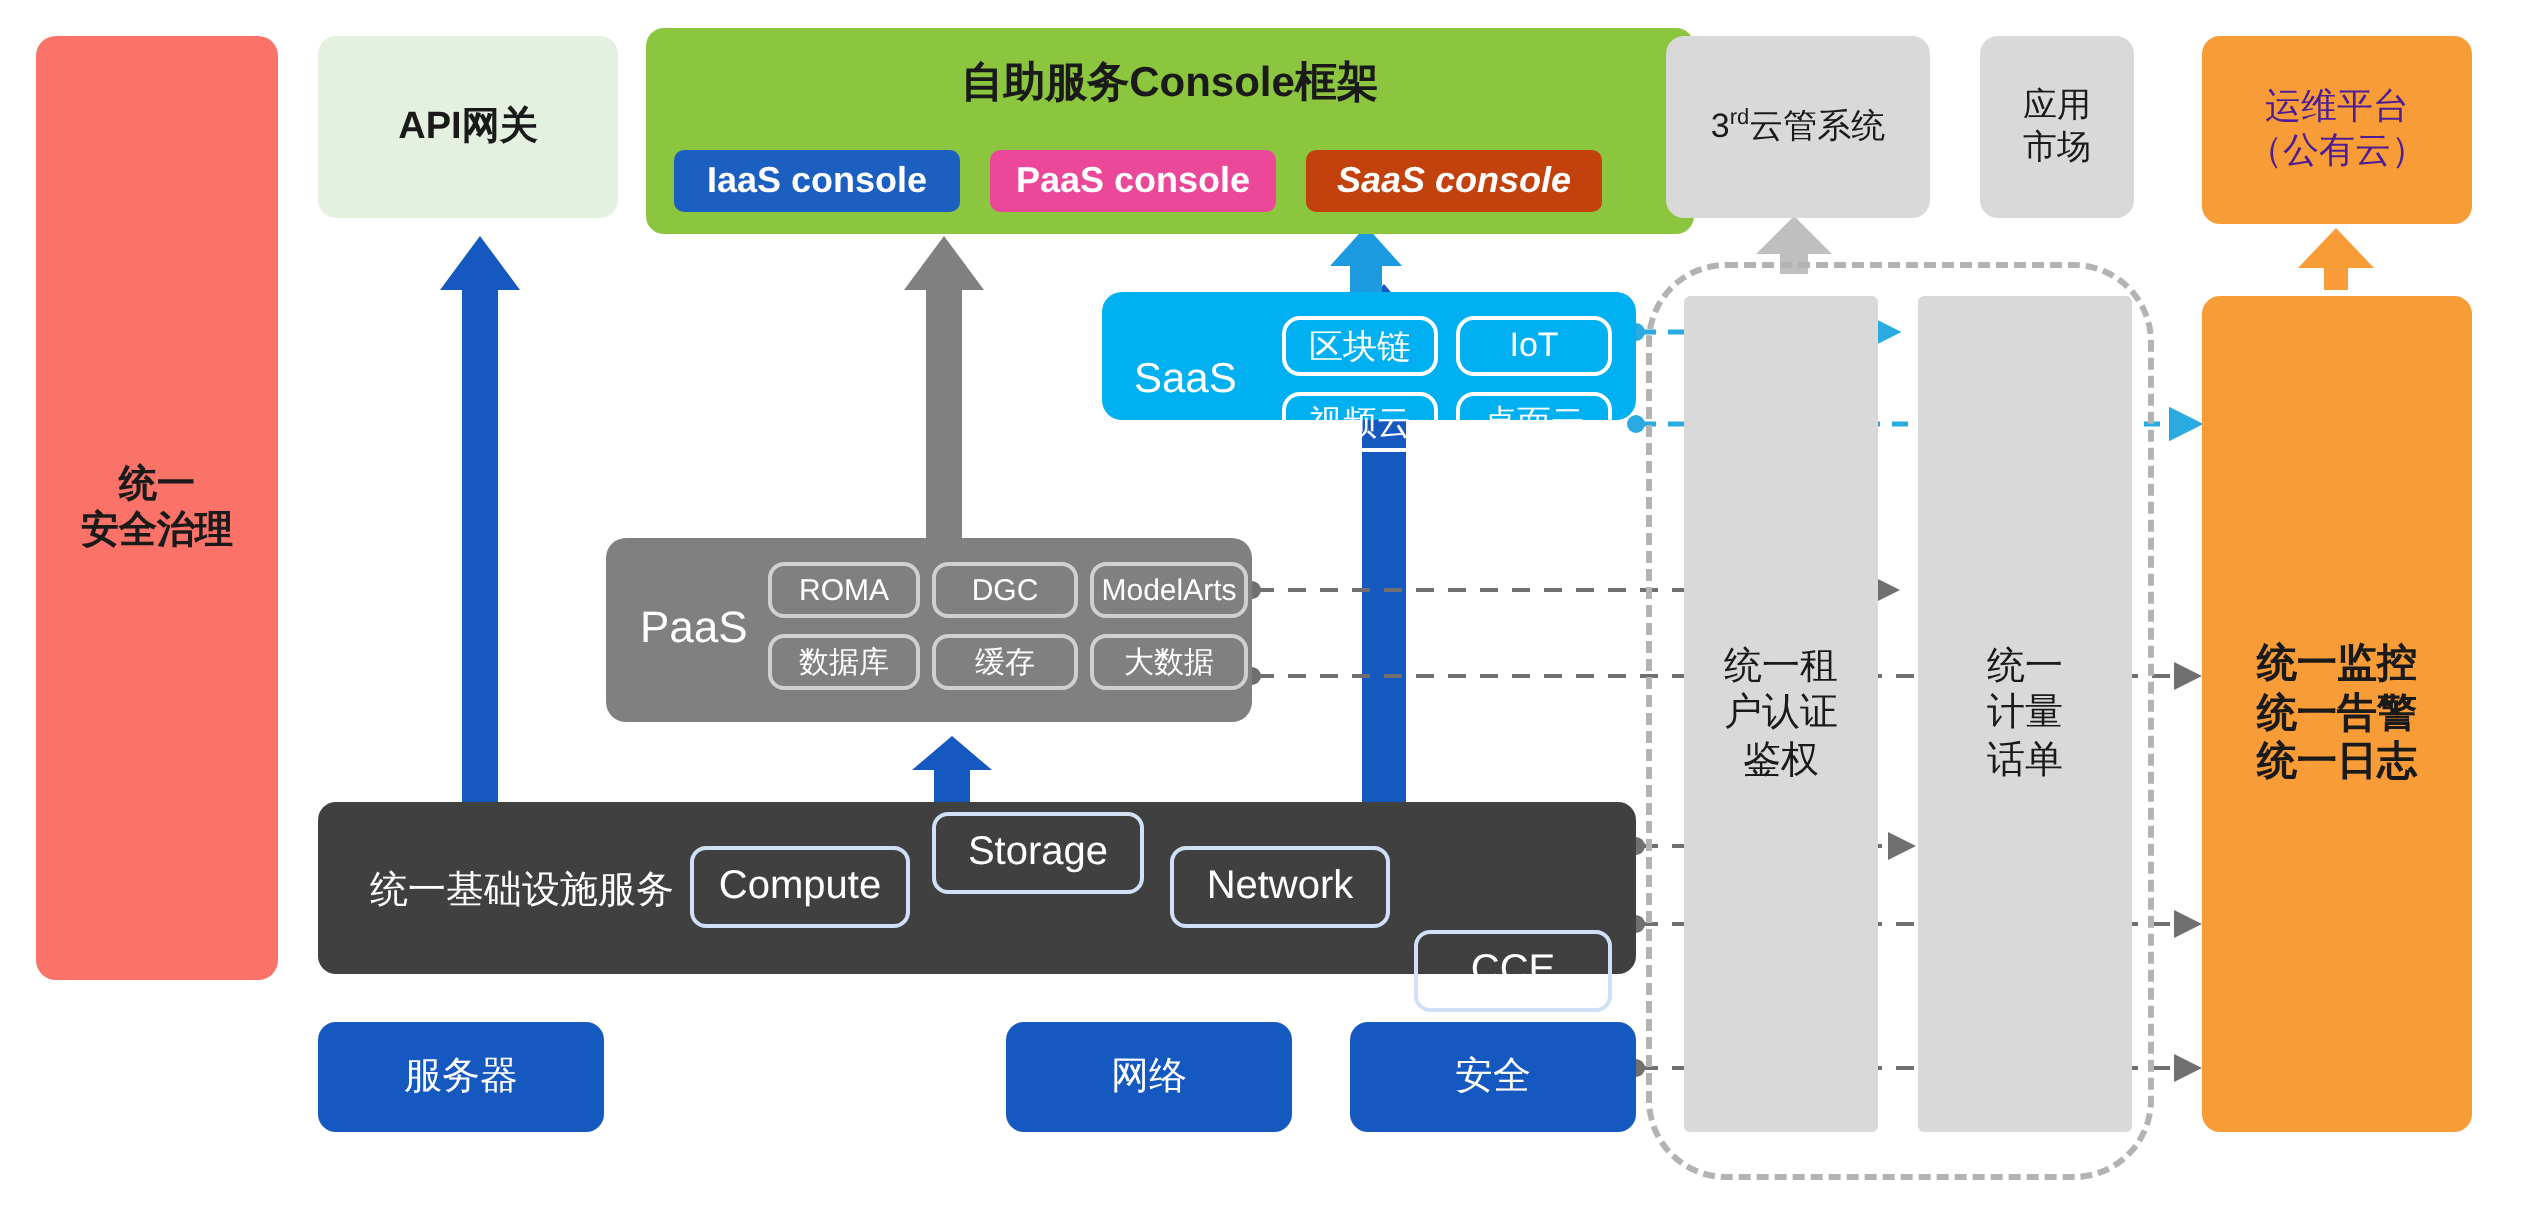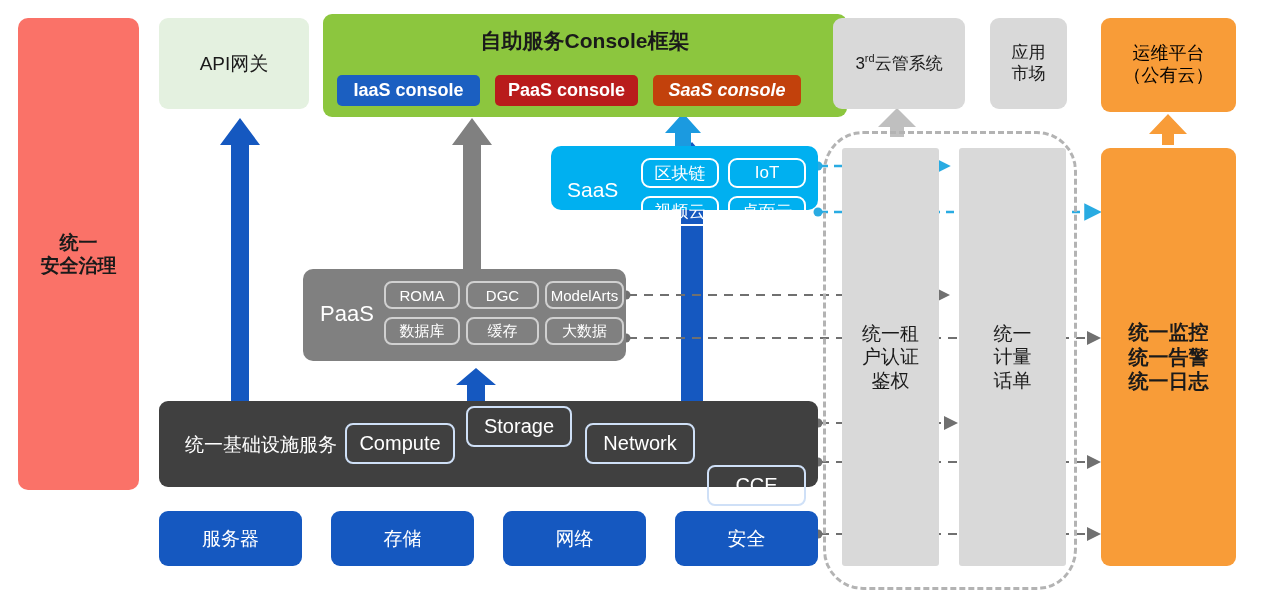--- a/index.html
+++ b/index.html
@@ -36,21 +36,21 @@
     font-size: 19px;
     font-weight: 700;
   }
 
   
   .api-gw {
     background: #e4f1e0;
     border-radius: 9px;
     color: #1a1a1a;
     font-size: 19px;
-    font-weight: 400;
+    font-weight: 700;
   }
 
   
   .console-frame {
     background: #8dc63f;
     background: #8cc63e;
     border-radius: 9px;
     display: block;
     padding-left: 32px;
   }
@@ -70,38 +70,38 @@
     display: flex;
     align-items: center;
     justify-content: center;
     border-radius: 5px;
     color: #ffffff;
     font-size: 18px;
     font-weight: 700;
     height: 31px;
   }
   .chip-iaas { background: #1b5fc1; }
-  .chip-paas { background: #b91c1c; }
+  .chip-paas { background: #ec4899; }
   .chip-saas { background: #c2410c; font-style: italic; }
 
   
   .grey-card {
     background: #d9d9d9;
     border-radius: 9px;
     color: #1a1a1a;
     font-size: 17px;
     font-weight: 400;
   }
   .grey-card sup { font-size: 11px; vertical-align: super; }
 
   
   .orange-card {
     background: #f89c38;
     border-radius: 9px;
-    color: #000000;
+    color: #4c1d95;
     font-size: 18px;
     font-weight: 400;
   }
   .orange-pillar {
     background: #f89c38;
     border-radius: 9px;
     color: #1a1a1a;
     font-size: 20px;
     font-weight: 700;
   }
@@ -353,17 +353,16 @@
 
   <div class="infra-bar" style="position:absolute; left:159px; top:401px; width:659px; height:86px;">
     <div class="infra-label" style="left:26px; top:31px;">统一基础设施服务</div>
     <div class="pill-blue" style="left:186px; top:22px; width:110px; height:41px;">Compute</div>
     <div class="pill-blue" style="left:307px; top:5px; width:106px; height:41px;">Storage</div>
     <div class="pill-blue" style="left:426px; top:22px; width:110px; height:41px;">Network</div>
     <div class="pill-blue" style="left:548px; top:22px; width:99px; height:41px;margin-top:42px;">CCE</div>
   </div>
 
   <div class="box blue-card" style="left:159px; top:511px; width:143px; height:55px;">服务器</div>
-  <div class="box blue-card" style="left:331px; top:511px; width:143px; height:55px;">存储</div>
   <div class="box blue-card" style="left:503px; top:511px; width:143px; height:55px;">网络</div>
   <div class="box blue-card" style="left:675px; top:511px; width:143px; height:55px;">安全</div>
 
 </div>
 
 </body></html>

